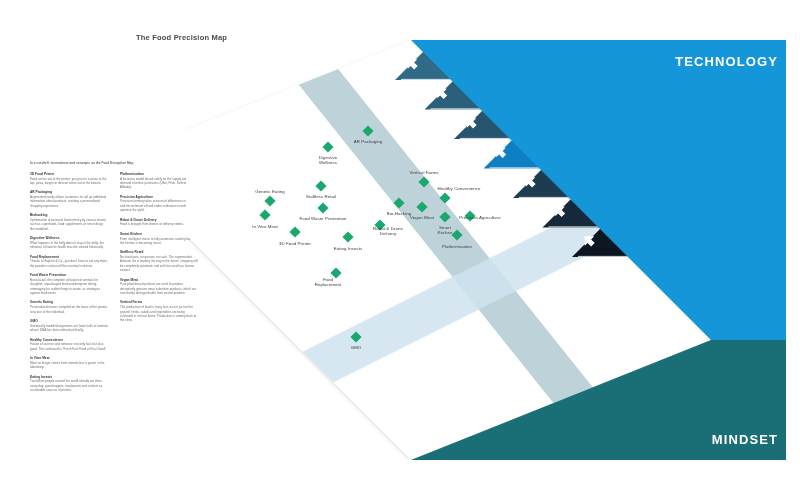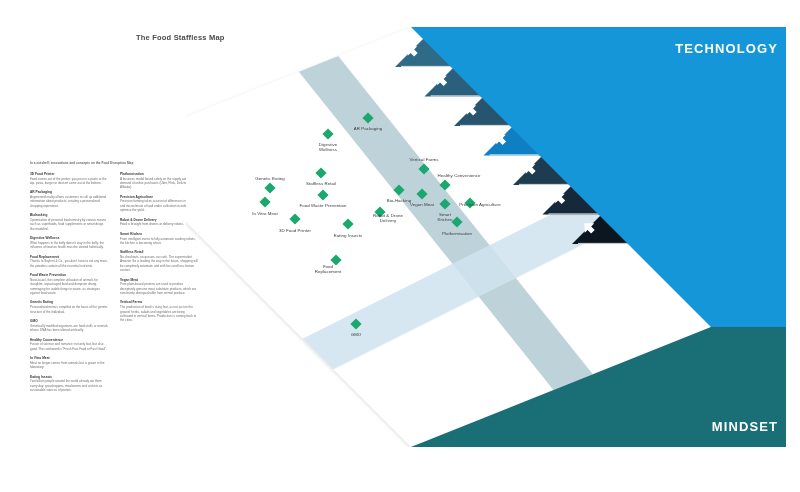--- a/index.html
+++ b/index.html
@@ -31,21 +31,21 @@
     font-size: 3.2px; font-weight: bold; color: #333;
     line-height: 1.3; letter-spacing: .04px;
   }
   .gl-def {
     font-size: 3.05px; color: #6d6d6d; line-height: 1.42;
     letter-spacing: .01px; margin-top: .6px;
   }
 
   
   #diamond-wrap {
-    position: absolute; left: 186px; top: 27px;
+    position: absolute; left: 186px; top: 40px;
     width: 600px; height: 420px;
   }
   #diamond-wrap svg { display: block; }
 
   .ax-corner {
     font-size: 13px; font-weight: bold; fill: #ffffff;
     letter-spacing: 1.1px; font-family: "Liberation Sans", sans-serif;
   }
   .bar-title {
     font-size: 4.3px; font-weight: bold; fill: #ffffff;
@@ -58,21 +58,21 @@
   .pt-label {
     font-size: 4.4px; fill: #3b3b3b; letter-spacing: .06px;
     font-family: "Liberation Sans", sans-serif; text-anchor: middle;
   }
 </style>
 </head>
 <body>
 
 <div id="root">
 
-  <div class="doc-title">The Food Staffless Map</div>
+  <div class="doc-title">The Food Precision Map</div>
 
   <div class="sidebar">
     <div class="sidebar-intro">In a nutshell: innovations and concepts on the Food Disruption Map</div>
     <div class="side-cols">
       <div class="side-col" id="gl-col-1">
           <div class="gl-item">
             <div class="gl-term">3D Food Printer</div>
             <div class="gl-def">Food comes out of the printer: you pour in a paste at the top, pizza, burger or dessert come out at the bottom.</div>
           </div>
           <div class="gl-item">

